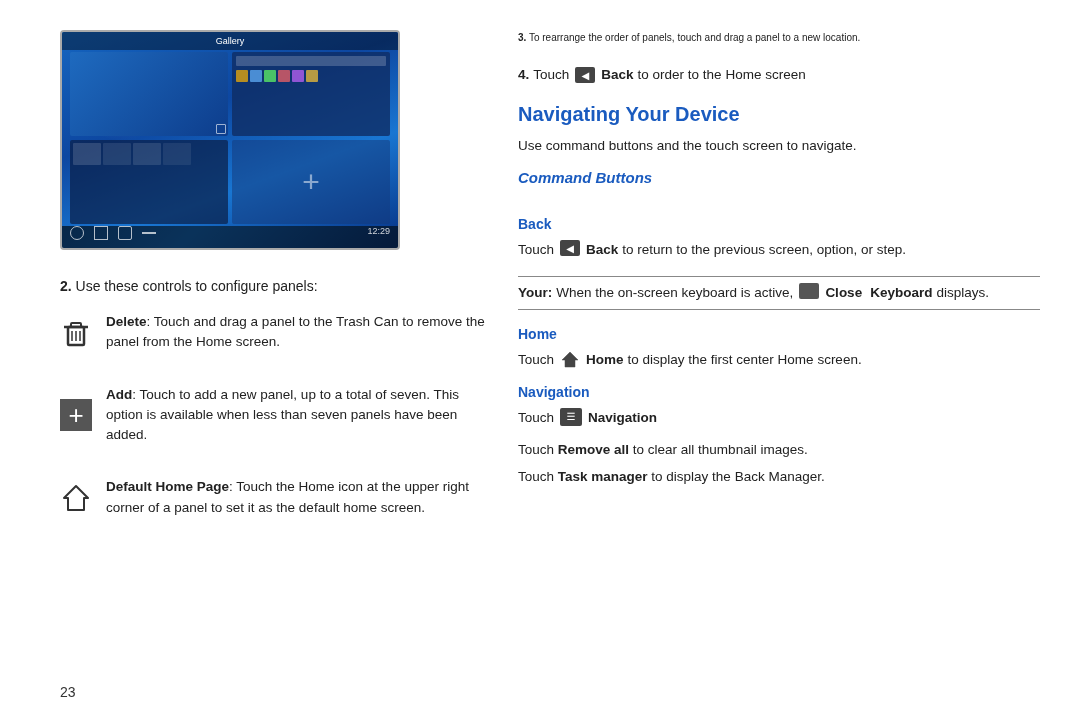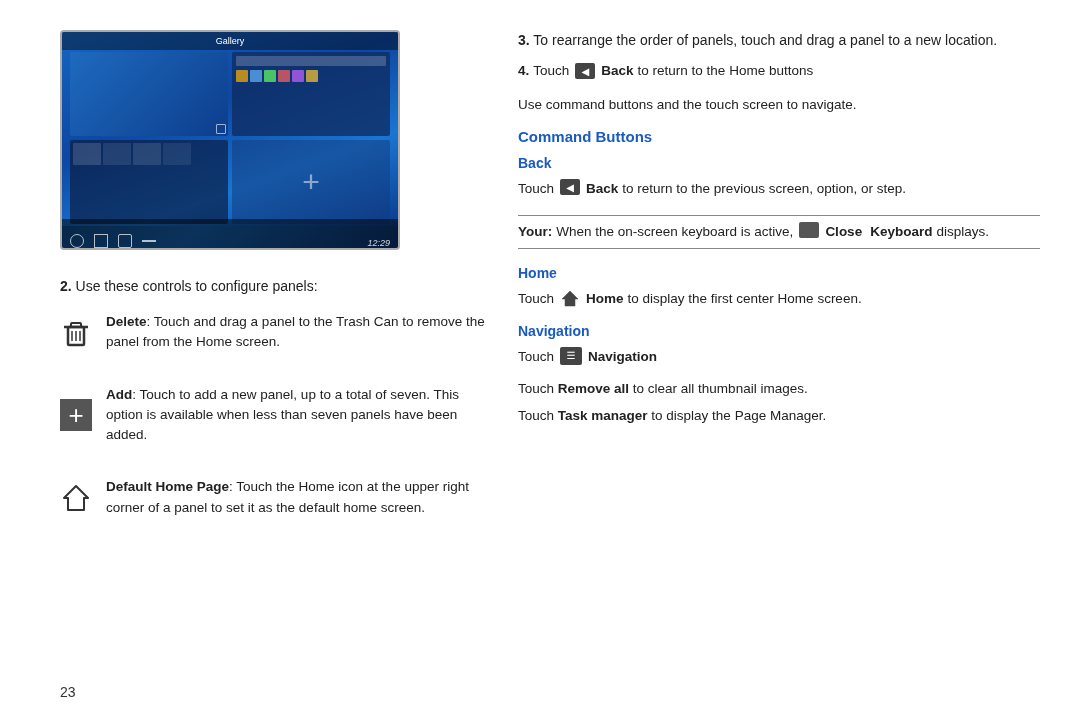--- a/index.html
+++ b/index.html
@@ -40,27 +40,26 @@
       position: relative;
       overflow: hidden;
       margin-bottom: 10px;
     }
 
     .device-bar {
       position: absolute;
       bottom: 0;
       left: 0;
       right: 0;
-      height: 29px;
+      height: 22px;
       background: rgba(0,0,0,0.5);
       display: flex;
-      align-items: flex-end;
+      align-items: flex-start;
       justify-content: space-between;
       padding: 0 8px;
-      font-style: italic;
     }
 
     .nav-icons {
       display: flex;
       gap: 10px;
     }
 
     .status-text {
       color: rgba(255,255,255,0.8);
       font-size: 9px;
@@ -90,23 +89,23 @@
 
     
     .right-col {
       flex: 1;
       display: flex;
       flex-direction: column;
       gap: 6px;
     }
 
     .step3-text {
-      font-size: 14px;
-      line-height: 1.5;
-      margin-bottom: 4px;
+      font-size: 10px;
+      line-height: 1.5;
+      margin-bottom: 14px;
     }
 
     .step3-text .step-num {
       font-weight: bold;
     }
 
     .step4-text {
       font-size: 13.5px;
       line-height: 1.5;
       display: flex;
@@ -122,24 +121,25 @@
       margin: 4px 0 4px 0;
     }
 
     .section-intro {
       font-size: 13.5px;
       margin-bottom: 6px;
       line-height: 1.5;
     }
 
     .subsection-title-italic {
+      font-style: italic;
       font-weight: bold;
       color: #1a5bbf;
       font-size: 15px;
-      margin-bottom: 0;
+      margin-bottom: 20px;
     }
 
     .subsection-title-bold {
       font-weight: bold;
       color: #1a5bbf;
       font-size: 14px;
       margin: 4px 0 2px 0;
     }
 
     .desc-text {
@@ -363,23 +363,24 @@
     <div class="step3-text">
       <span class="step-num">3.</span>
       <span> To rearrange the order of panels, touch and drag a panel to a new location.</span>
     </div>
 
     <div class="step4-text">
       <span style="font-weight:bold;">4.</span>
       <span> Touch </span>
       <span class="back-icon-inline"></span>
       <strong> Back</strong>
-      <span> to return to the Home buttons</span>
-    </div>
-
+      <span> to order to the Home screen</span>
+    </div>
+
+    <div class="section-title">Navigating Your Device</div>
 
     <div class="section-intro">Use command buttons and the touch screen to navigate.</div>
 
     <div class="subsection-title-italic">Command Buttons</div>
 
     <div class="subsection-title-bold">Back</div>
     <div class="desc-text">
       <span>Touch </span>
       <span class="back-icon-inline"></span>
       <strong> Back</strong>
@@ -411,20 +412,20 @@
       <span>Touch </span>
       <span class="nav-icon-inline">☰</span>
       <strong> Navigation</strong>
     </div>
 
     <div style="font-size:13.5px;line-height:1.6;">
       <span>Touch </span><strong>Remove all</strong><span> to clear all thumbnail images.</span>
     </div>
 
     <div style="font-size:13.5px;line-height:1.6;">
-      <span>Touch </span><strong>Task manager</strong><span> to display the Page Manager.</span>
+      <span>Touch </span><strong>Task manager</strong><span> to display the Back Manager.</span>
     </div>
 
   </div>
 
 </div>
 
 <div class="page-number">23</div>
 
 </body></html>

